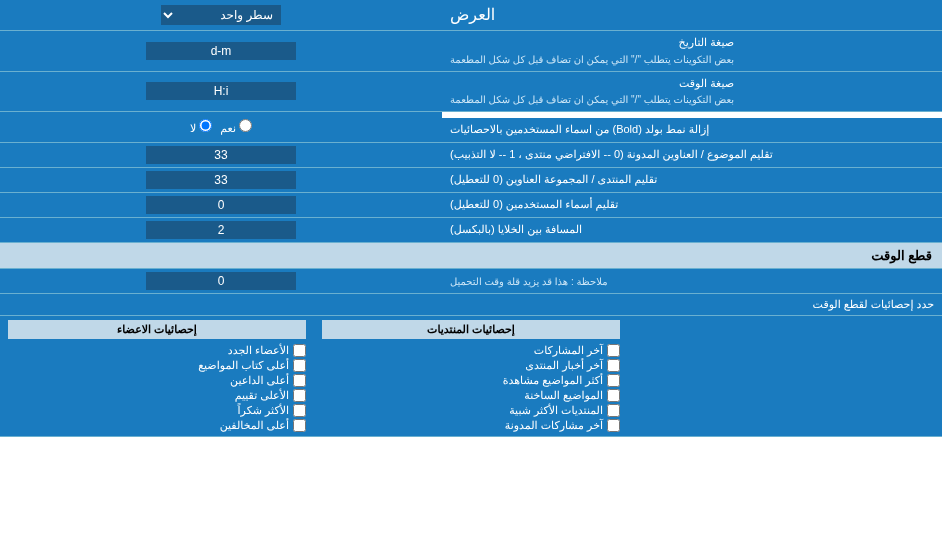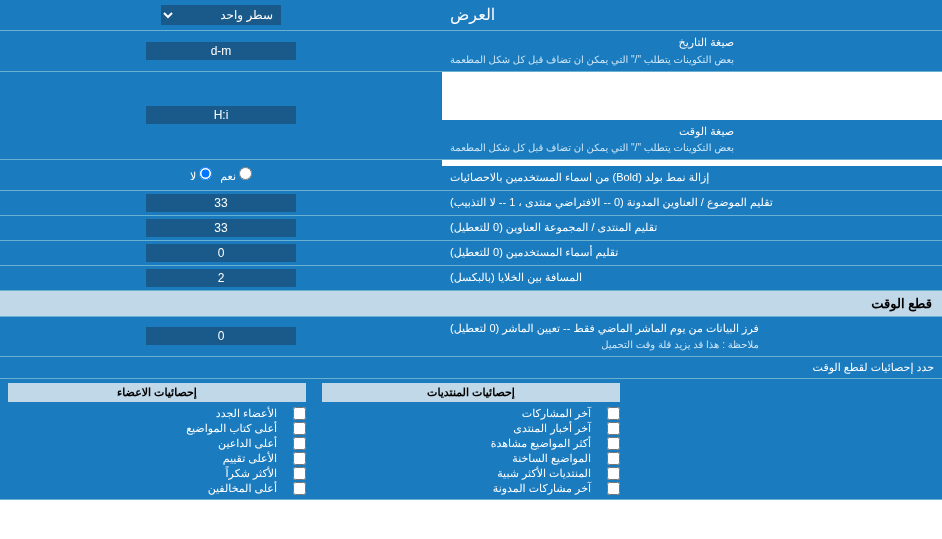--- a/index.html
+++ b/index.html
@@ -74,21 +74,21 @@
     .row-1 .label-cell { width: 500px; font-size: 16px; }
     .row-1 .select-cell { width: 442px; }
     .row-1 .select-cell select { width: 120px; }
 
     
     .row-2 .label-cell { width: 500px; }
     .row-2 .input-cell { width: 442px; align-items: center; }
     .row-2 .input-cell input { width: 150px; }
 
     
-    .row-3 .label-cell { width: 500px; margin-top: 48px; }
+    .row-3 .label-cell { width: 500px; }
     .row-3 .input-cell { width: 442px; }
     .row-3 .input-cell input { width: 150px; }
 
     
     .row-4 .label-cell { width: 500px; margin-top: 6px; }
     .row-4 .radio-cell { width: 442px; background: #1a7bbf; display: flex; align-items: center; justify-content: center; gap: 8px; padding: 4px 8px; }
 
     
     .row-5 .label-cell { width: 500px; }
     .row-5 .input-cell { width: 442px; }
@@ -148,21 +148,21 @@
       font-weight: bold;
       font-size: 11px;
       padding: 3px 6px;
       text-align: center;
       margin-bottom: 3px;
     }
 
     .checkbox-item {
       display: flex;
       align-items: center;
-      gap: 16px;
+      gap: 4px;
       color: #fff;
       font-size: 11px;
       direction: rtl;
     }
 
     .checkbox-item input[type="checkbox"] {
       cursor: pointer;
     }
 
     .limit-row {
@@ -282,21 +282,20 @@
     </div>
   </div>
 
   <div class="section-header">
     <span>قطع الوقت</span>
   </div>
 
   <div class="row row-9">
     <div class="label-cell">
       <div>
-        <div>فرز البيانات من يوم الماشر الماضي فقط -- تعيين الماشر (0 لتعطيل)</div>
         <div class="label-sub">ملاحظة : هذا قد يزيد قلة وقت التحميل</div>
       </div>
     </div>
     <div class="input-cell">
       <input type="text" value="0" style="">
     </div>
   </div>
 
   <div class="limit-row">
     <span>حدد إحصائيات لقطع الوقت</span>

